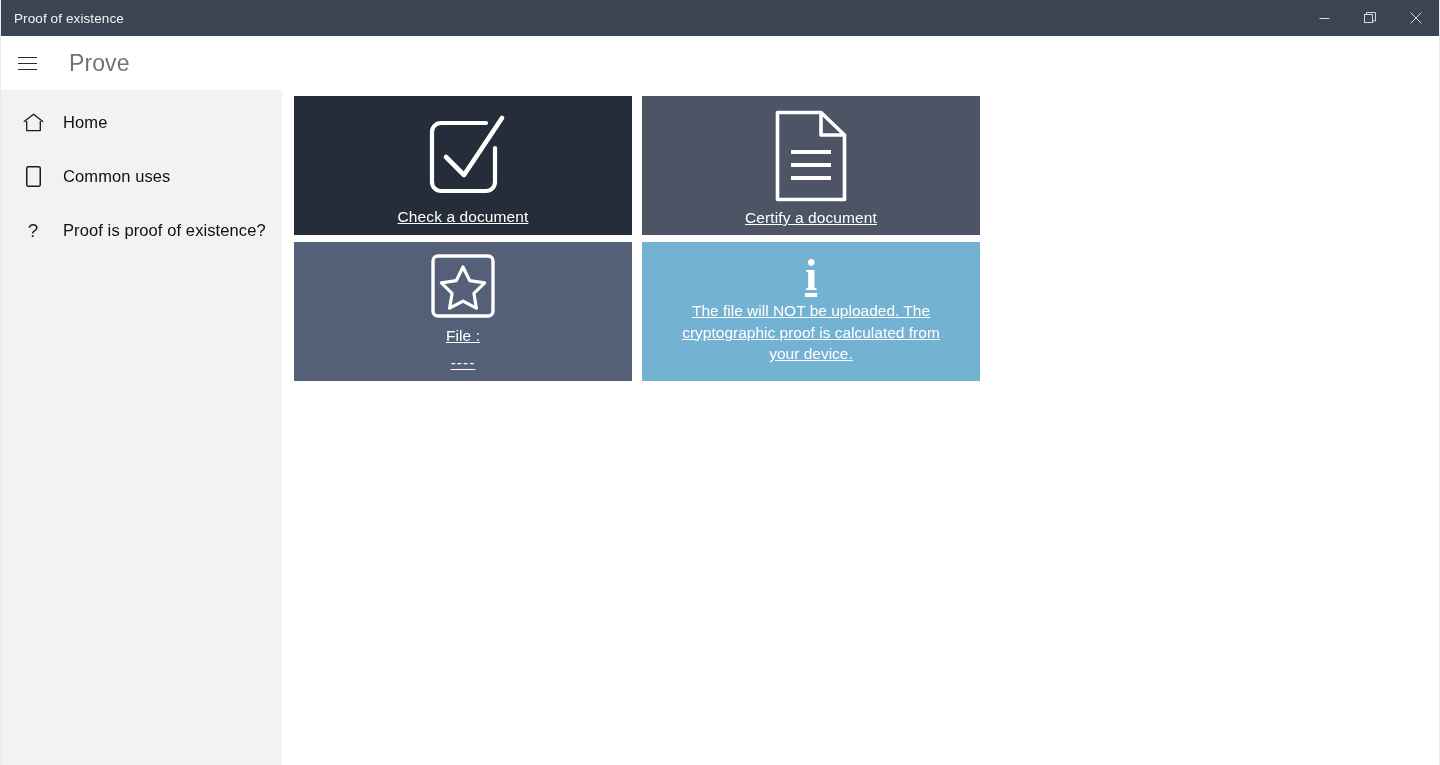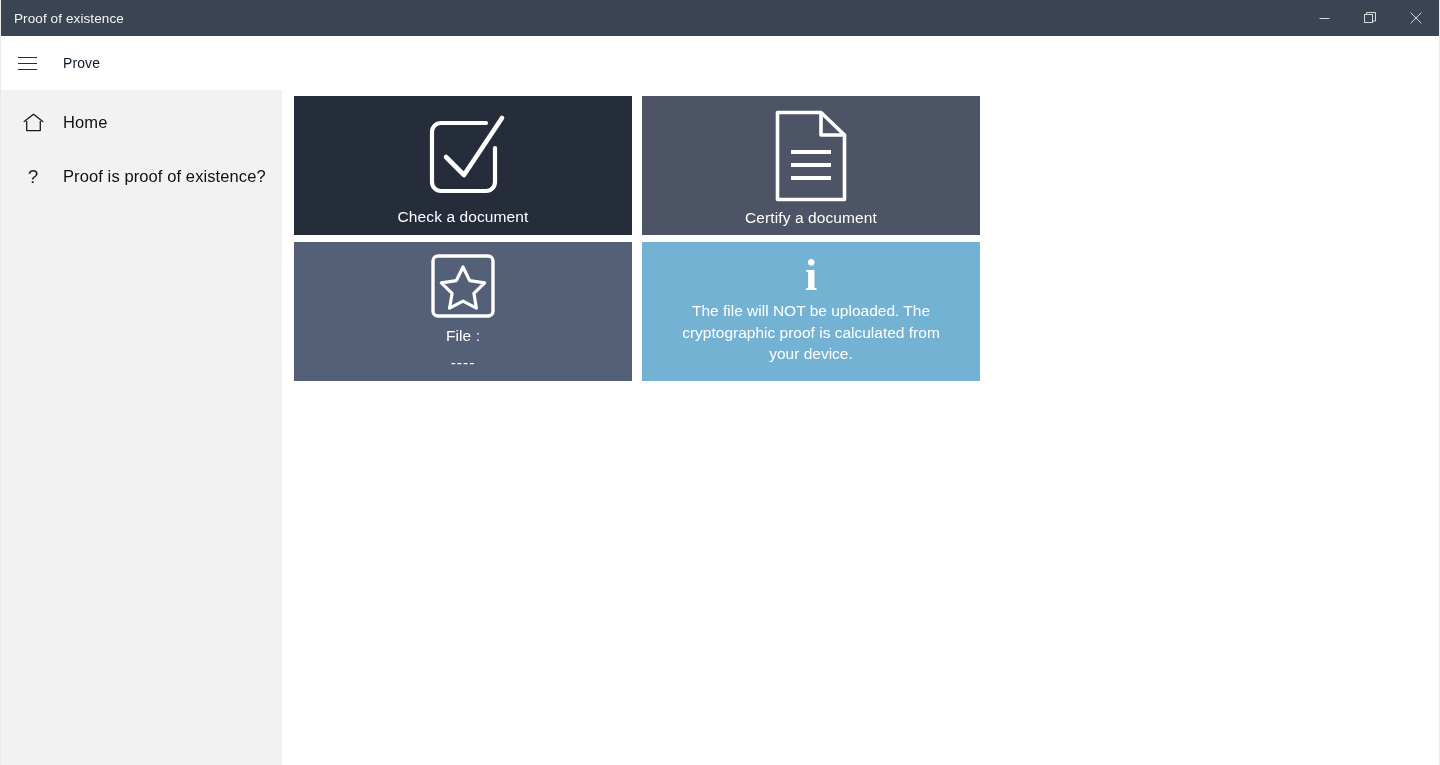--- a/index.html
+++ b/index.html
@@ -65,23 +65,23 @@
     justify-content: center;
     gap: 5px;
   }
   .hamburger span {
     display: block;
     width: 19px;
     height: 1px;
     background: #2b2b2b;
   }
   .app-title {
-    font-size: 14px;
-    color: #0f172a;
-    margin-left: 12px;
+    font-size: 23px;
+    color: #737373;
+    margin-left: 18px;
     letter-spacing: 0.1px;
   }
 
   
   .body-row {
     display: flex;
     height: 675px;
     align-items: stretch;
   }
 
@@ -141,20 +141,21 @@
   }
   .tile {
     position: relative;
     display: flex;
     flex-direction: column;
     align-items: center;
     justify-content: center;
     color: #ffffff;
     cursor: default;
     overflow: hidden;
+    text-decoration: underline;
   }
   .tile-icon {
     display: flex;
     align-items: center;
     justify-content: center;
   }
   .tile-icon svg { display: block; }
   .tile-label {
     font-size: 15.5px;
     color: #ffffff;
@@ -235,20 +236,28 @@
       <div class="nav-item">
         <span class="nav-icon">
           <svg width="21" height="19" viewBox="0 0 21 19" aria-hidden="true">
             <path d="M1.2 8.6 L10.5 1.2 L19.8 8.6" fill="none" stroke="#1b1b1b" stroke-width="1.3" stroke-linejoin="round" stroke-linecap="round"></path>
             <path d="M3.7 8.0 L3.7 17.6 L17.3 17.6 L17.3 8.0" fill="none" stroke="#1b1b1b" stroke-width="1.3" stroke-linejoin="round"></path>
           </svg>
         </span>
         <span class="nav-label">Home</span>
       </div>
 
+      <div class="nav-item">
+        <span class="nav-icon">
+          <svg width="15" height="21" viewBox="0 0 15 21" aria-hidden="true">
+            <rect x="0.75" y="0.75" width="13.5" height="19.5" rx="1.6" ry="1.6" fill="none" stroke="#1b1b1b" stroke-width="1.5"></rect>
+          </svg>
+        </span>
+        <span class="nav-label">Common uses</span>
+      </div>
 
       <div class="nav-item">
         <span class="nav-icon">
           <span class="nav-qmark">?</span>
         </span>
         <span class="nav-label">Proof is proof of existence?</span>
       </div>
 
     </div>
 

